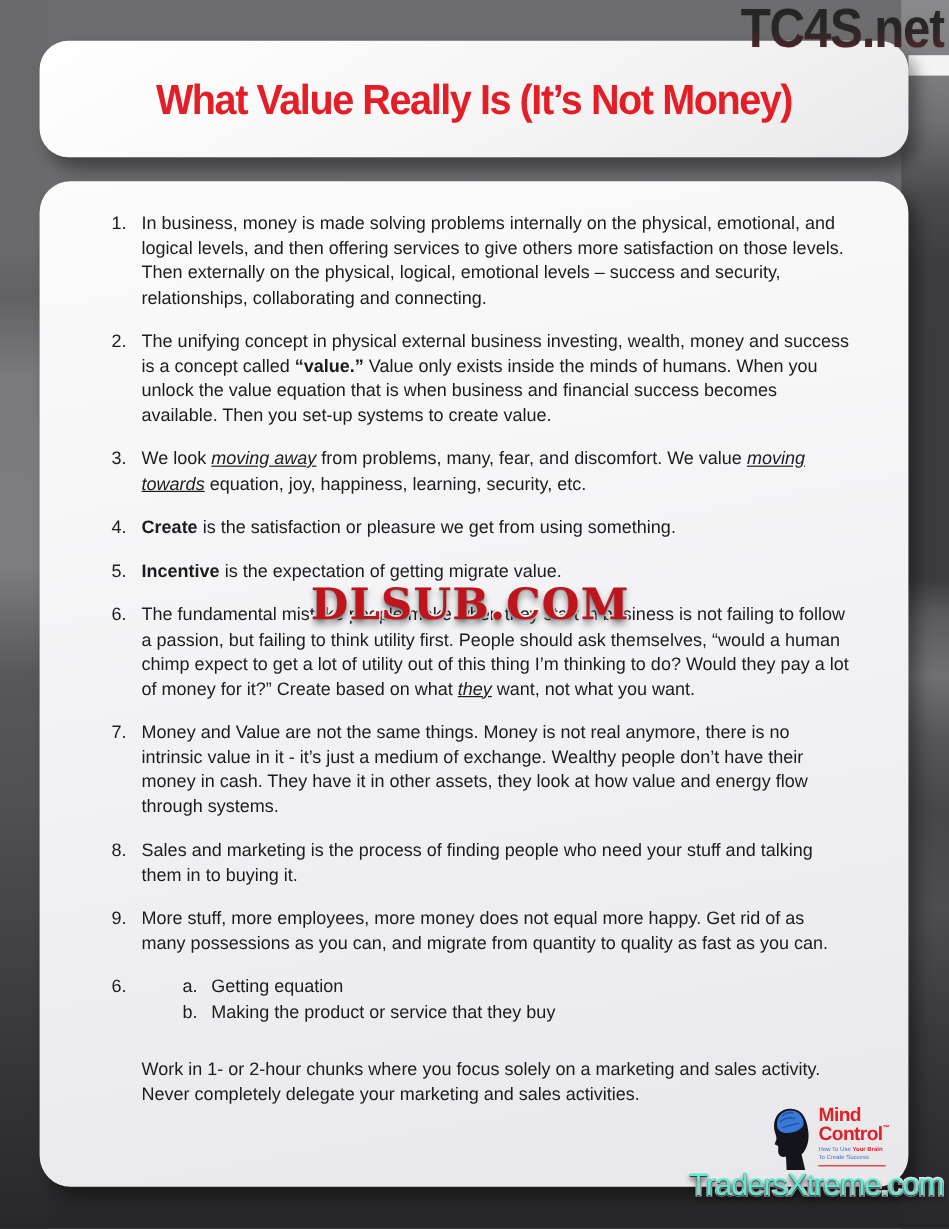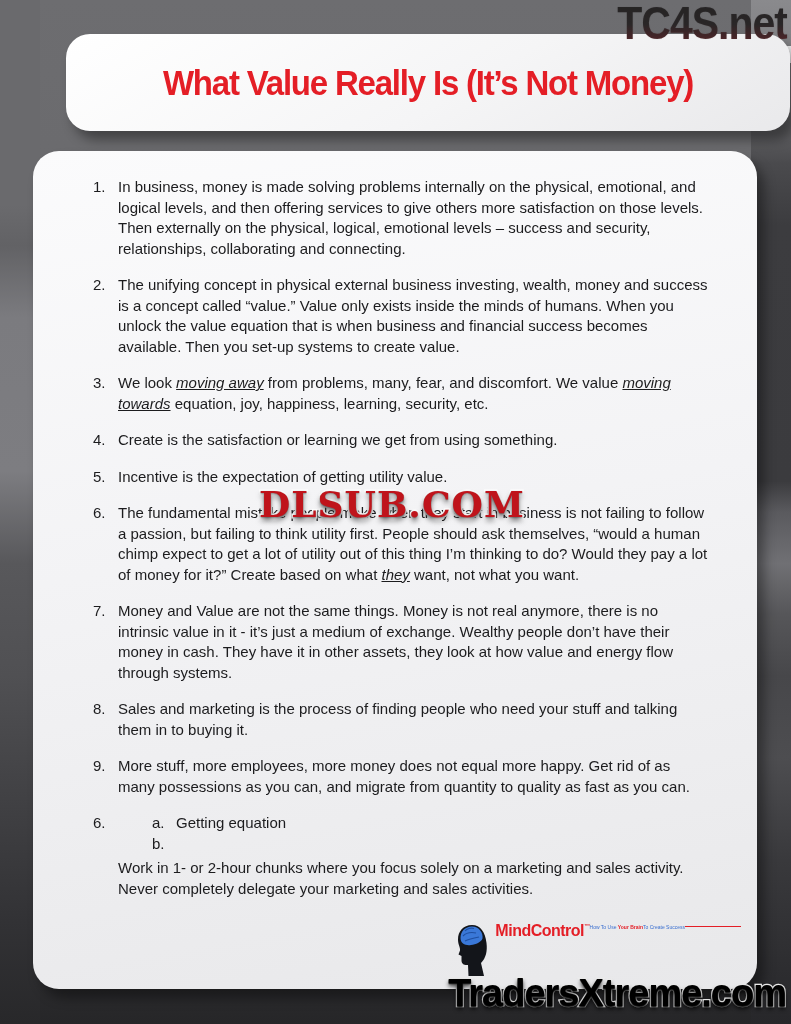--- a/index.html
+++ b/index.html
@@ -49,61 +49,61 @@
     position:absolute;left:259px;top:483px;z-index:6;
     font-family:"DejaVu Serif", serif;
     font-size:36px;font-weight:bold;letter-spacing:1px;
     color:#bf141b;
     -webkit-text-stroke:3px #ffffff;
     paint-order:stroke fill;
     text-shadow:0 4px 5px rgba(40,40,40,.55), 0 1px 2px rgba(60,60,60,.6);
   }
   .wm-traders{
     position:absolute;right:5px;top:972px;z-index:6;
-    font-size:38px;font-weight:bold;letter-spacing:-1px;
-    color:#000000;
+    font-size:26px;font-weight:normal;letter-spacing:-1px;
+    color:#5eead4;
     -webkit-text-stroke:2.5px #efefef;
     paint-order:stroke fill;
     text-shadow:0 3px 4px rgba(0,0,0,.8), 0 1px 1px rgba(0,0,0,.8);
   }
   
   .header-card{
     position:absolute;left:33px;top:34px;width:724px;height:97px;z-index:1;
     border-radius:24px;
     background:linear-gradient(150deg,#ffffff 0%,#f5f5f6 55%,#e9e9eb 100%);
     box-shadow:7px 9px 12px rgba(0,0,0,.38);
-    display:flex;align-items:center;justify-content:center;margin-left:33px;
+    display:flex;align-items:center;justify-content:center;
   }
   .page-title{
     font-size:33px;font-weight:800;letter-spacing:-1.2px;
     color:#e41e26;transform:scaleY(1.06);
   }
   .content-card{
     position:absolute;left:33px;top:151px;width:724px;height:838px;z-index:1;
     border-radius:26px;
     background:linear-gradient(170deg,#fbfbfc 0%,#f3f3f5 45%,#e8e8ea 100%);
     box-shadow:7px 9px 12px rgba(0,0,0,.38);
     padding:26px 48px 0 60px;box-sizing:border-box;
   }
   
   .list{color:#1c1c1e;font-size:15px;line-height:20.5px;}
   .li{display:flex;margin-bottom:16px;}
   .num{width:25px;flex:0 0 25px;}
   .body{width:592px;}
-  .b{font-weight:normal;}
+  .b{font-weight:bold;}
   .i{font-style:italic;text-decoration:underline;}
   .subrow{display:flex;margin-left:34px;}
   .sublet{width:24px;flex:0 0 24px;}
-  .after{margin-top:4px;}
+  .after{margin-top:28px;}
   
   .logo{
     position:absolute;right:16px;bottom:8px;
     display:flex;align-items:flex-start;gap:5px;
   }
-  .logo-text{display:flex;flex-direction:row;line-height:1;}
+  .logo-text{display:flex;flex-direction:column;line-height:1;}
   .logo-word{font-size:16px;font-weight:800;color:#e41e26;letter-spacing:-0.5px;}
   .logo-tm{font-size:6px;vertical-align:top;color:#e41e26;}
   .logo-tag{font-size:5px;color:#3a6fd0;margin-top:2px;white-space:nowrap;}
   .logo-tag .hot{color:#e41e26;font-weight:bold;}
   .logo-rule{height:1px;background:#e41e26;margin-top:3px;width:56px;}
 </style>
 </head>
 <body>
 
 <div class="bg-base"></div>
@@ -133,27 +133,27 @@
       </div>
       <div class="li">
         <div class="num">3.</div>
         <div class="body">
           <div><span>We look </span><span class="i">moving away</span><span> from problems, many, fear, and discomfort.  We value </span><span class="i">moving towards</span><span> equation, joy, happiness, learning, security, etc.</span></div>
         </div>
       </div>
       <div class="li">
         <div class="num">4.</div>
         <div class="body">
-          <div><span class="b">Create</span><span> is the satisfaction or learning we get from using something.</span></div>
+          <div><span class="b">Create</span><span> is the satisfaction or pleasure we get from using something.</span></div>
         </div>
       </div>
       <div class="li">
         <div class="num">5.</div>
         <div class="body">
-          <div><span class="b">Incentive</span><span> is the expectation of getting utility value.</span></div>
+          <div><span class="b">Incentive</span><span> is the expectation of getting migrate value.</span></div>
         </div>
       </div>
       <div class="li">
         <div class="num">6.</div>
         <div class="body">
           <div><span>The fundamental mistake people make when they start in business is not failing to follow a passion, but failing to think utility first. People should ask themselves, “would a human chimp expect to get a lot of utility out of this thing I’m thinking to do? Would they pay a lot of money for it?” Create based on what </span><span class="i">they</span><span> want, not what you want.</span></div>
         </div>
       </div>
       <div class="li">
         <div class="num">7.</div>
@@ -175,20 +175,21 @@
       </div>
       <div class="li">
         <div class="num">6.</div>
         <div class="body">
           <div class="subrow">
             <div class="sublet">a.</div>
             <div>Getting equation</div>
           </div>
           <div class="subrow">
             <div class="sublet">b.</div>
+            <div>Making the product or service that they buy</div>
           </div>
           <div class="after">Work in 1- or 2-hour chunks where you focus solely on a marketing and sales activity. Never completely delegate your marketing and sales activities.</div>
         </div>
       </div>
     </div>
   <div class="logo">
     <span>
       <svg width="36" height="54" viewBox="0 0 36 54">
         <path d="M18,2 C9,2 4,8.5 4,16.5 C4,21.5 6.5,24.5 6,27.5 L4.5,31.5 L7.5,33 L7.5,37.5 C7.5,41 10.5,42.5 14,42 L14.5,53 L30,53 L27,40 C32,35 33.5,28 32.5,20 C31.2,9 26.5,2 18,2 Z" fill="#13151a"></path>
         <path d="M18,3.5 C11,3.5 6.5,8.5 6.5,15 C6.5,17.5 7.5,19.5 9,20.5 C11,22 14,22.5 17,22 C22,21.2 27,19.5 28.5,15.5 C29.5,10 25,3.5 18,3.5 Z" fill="#3a78d8"></path>

